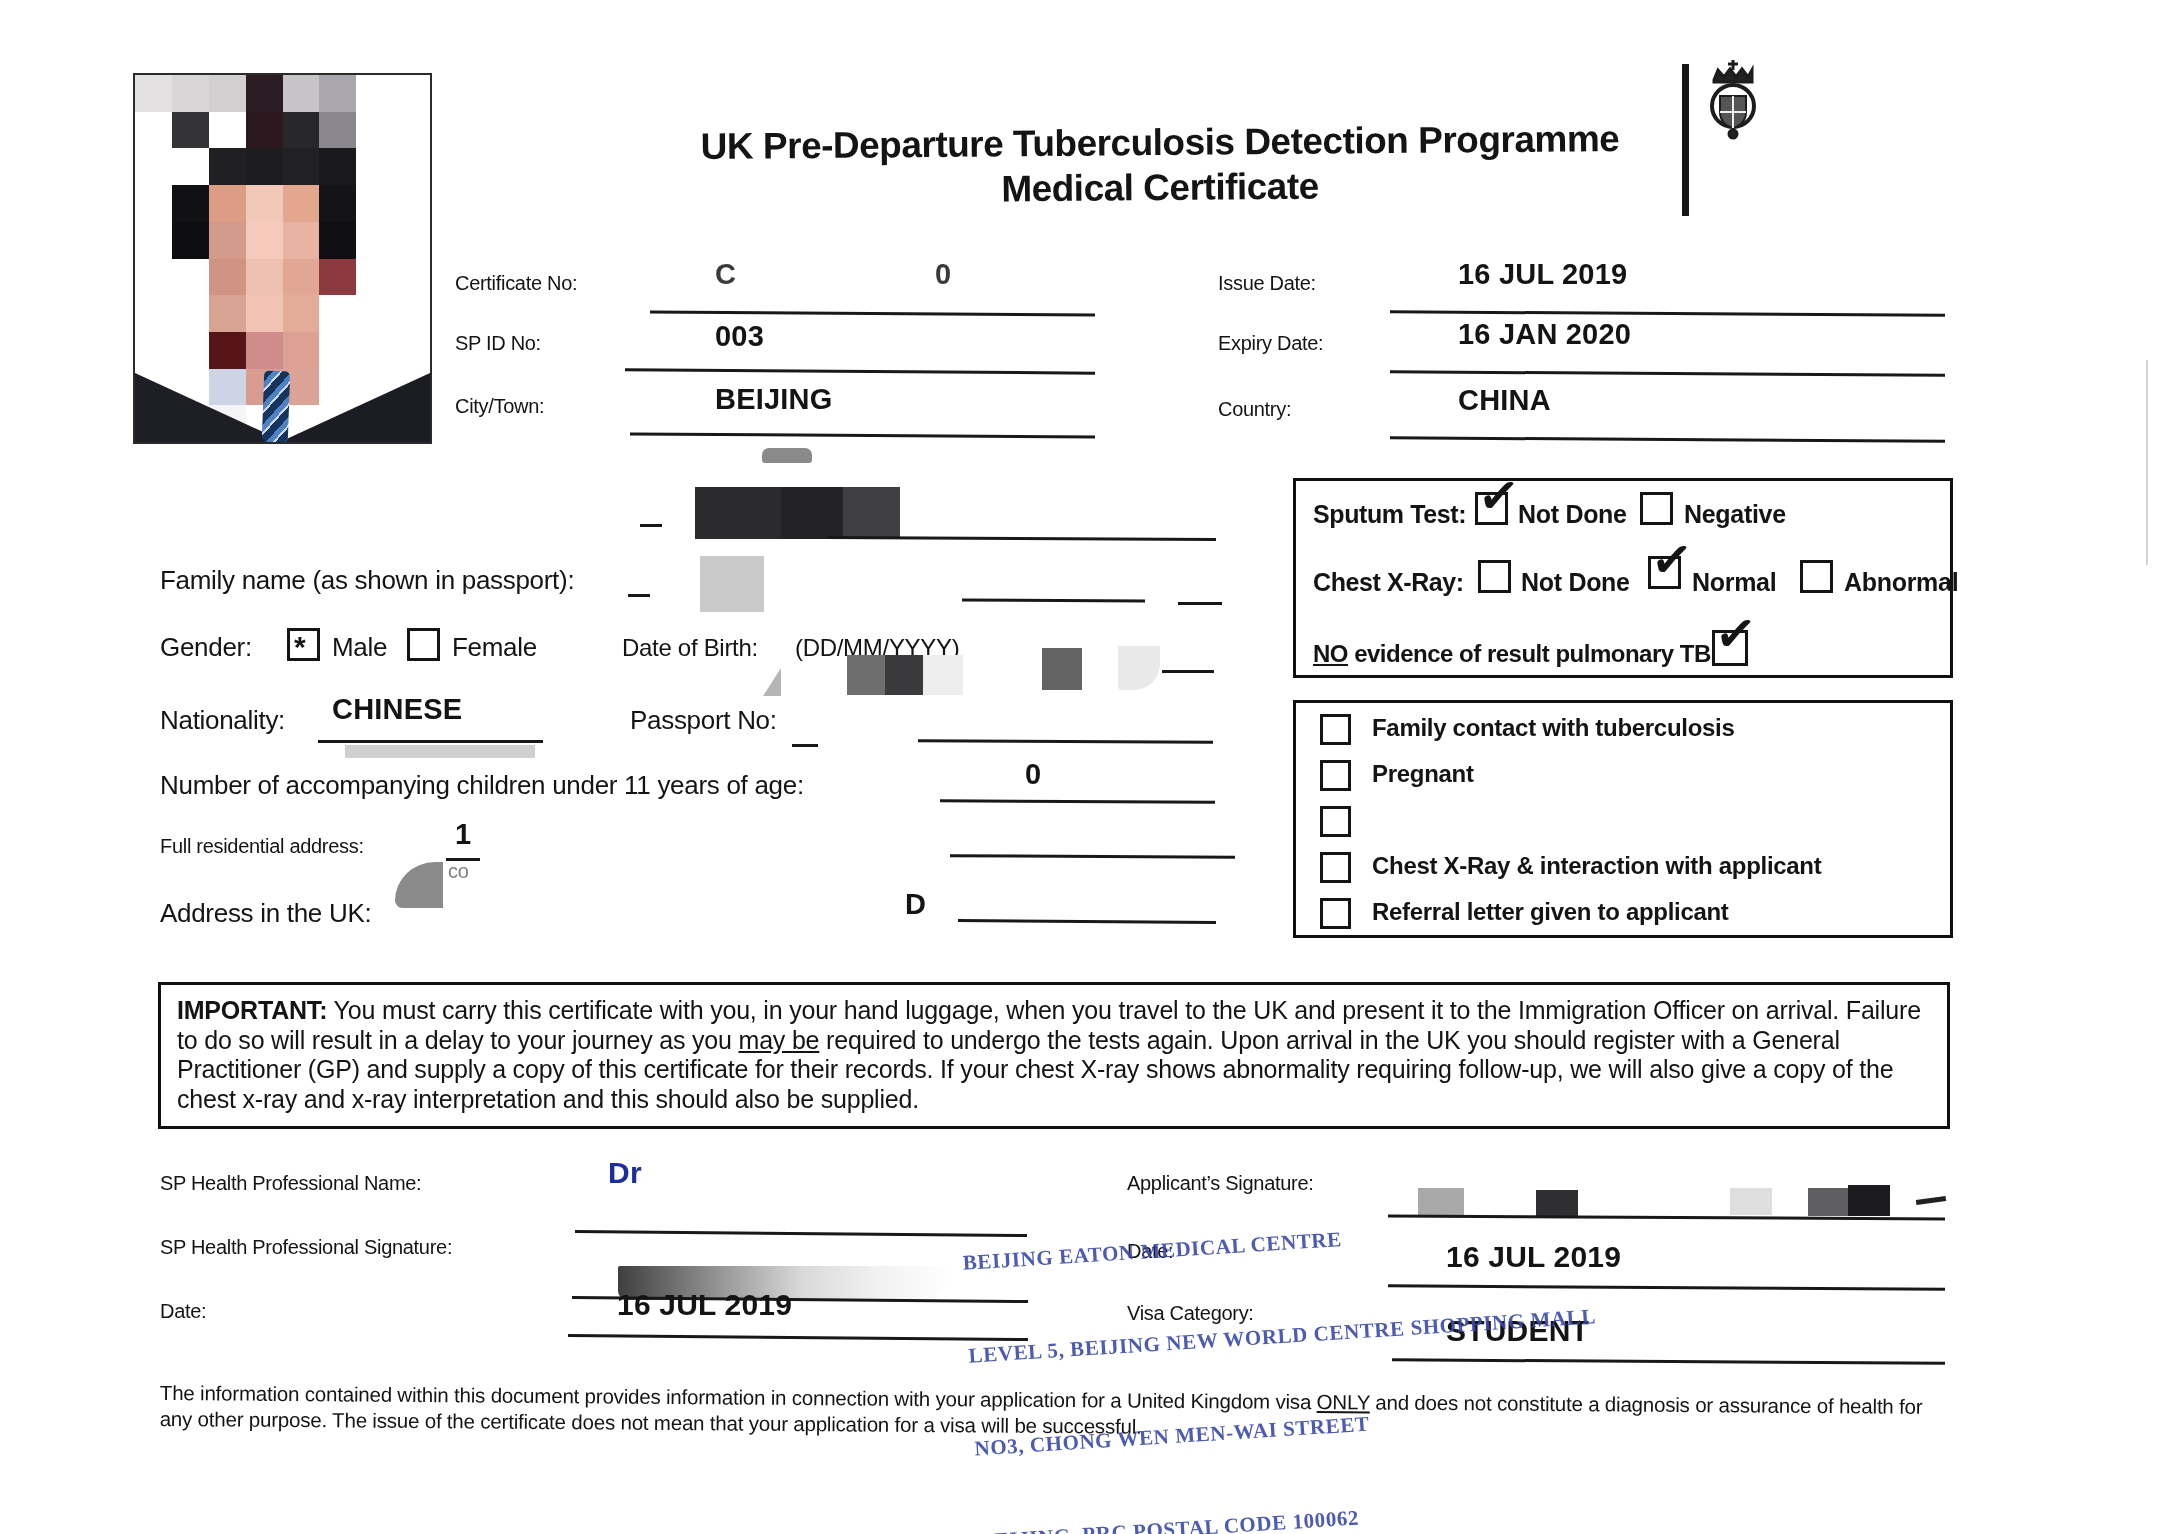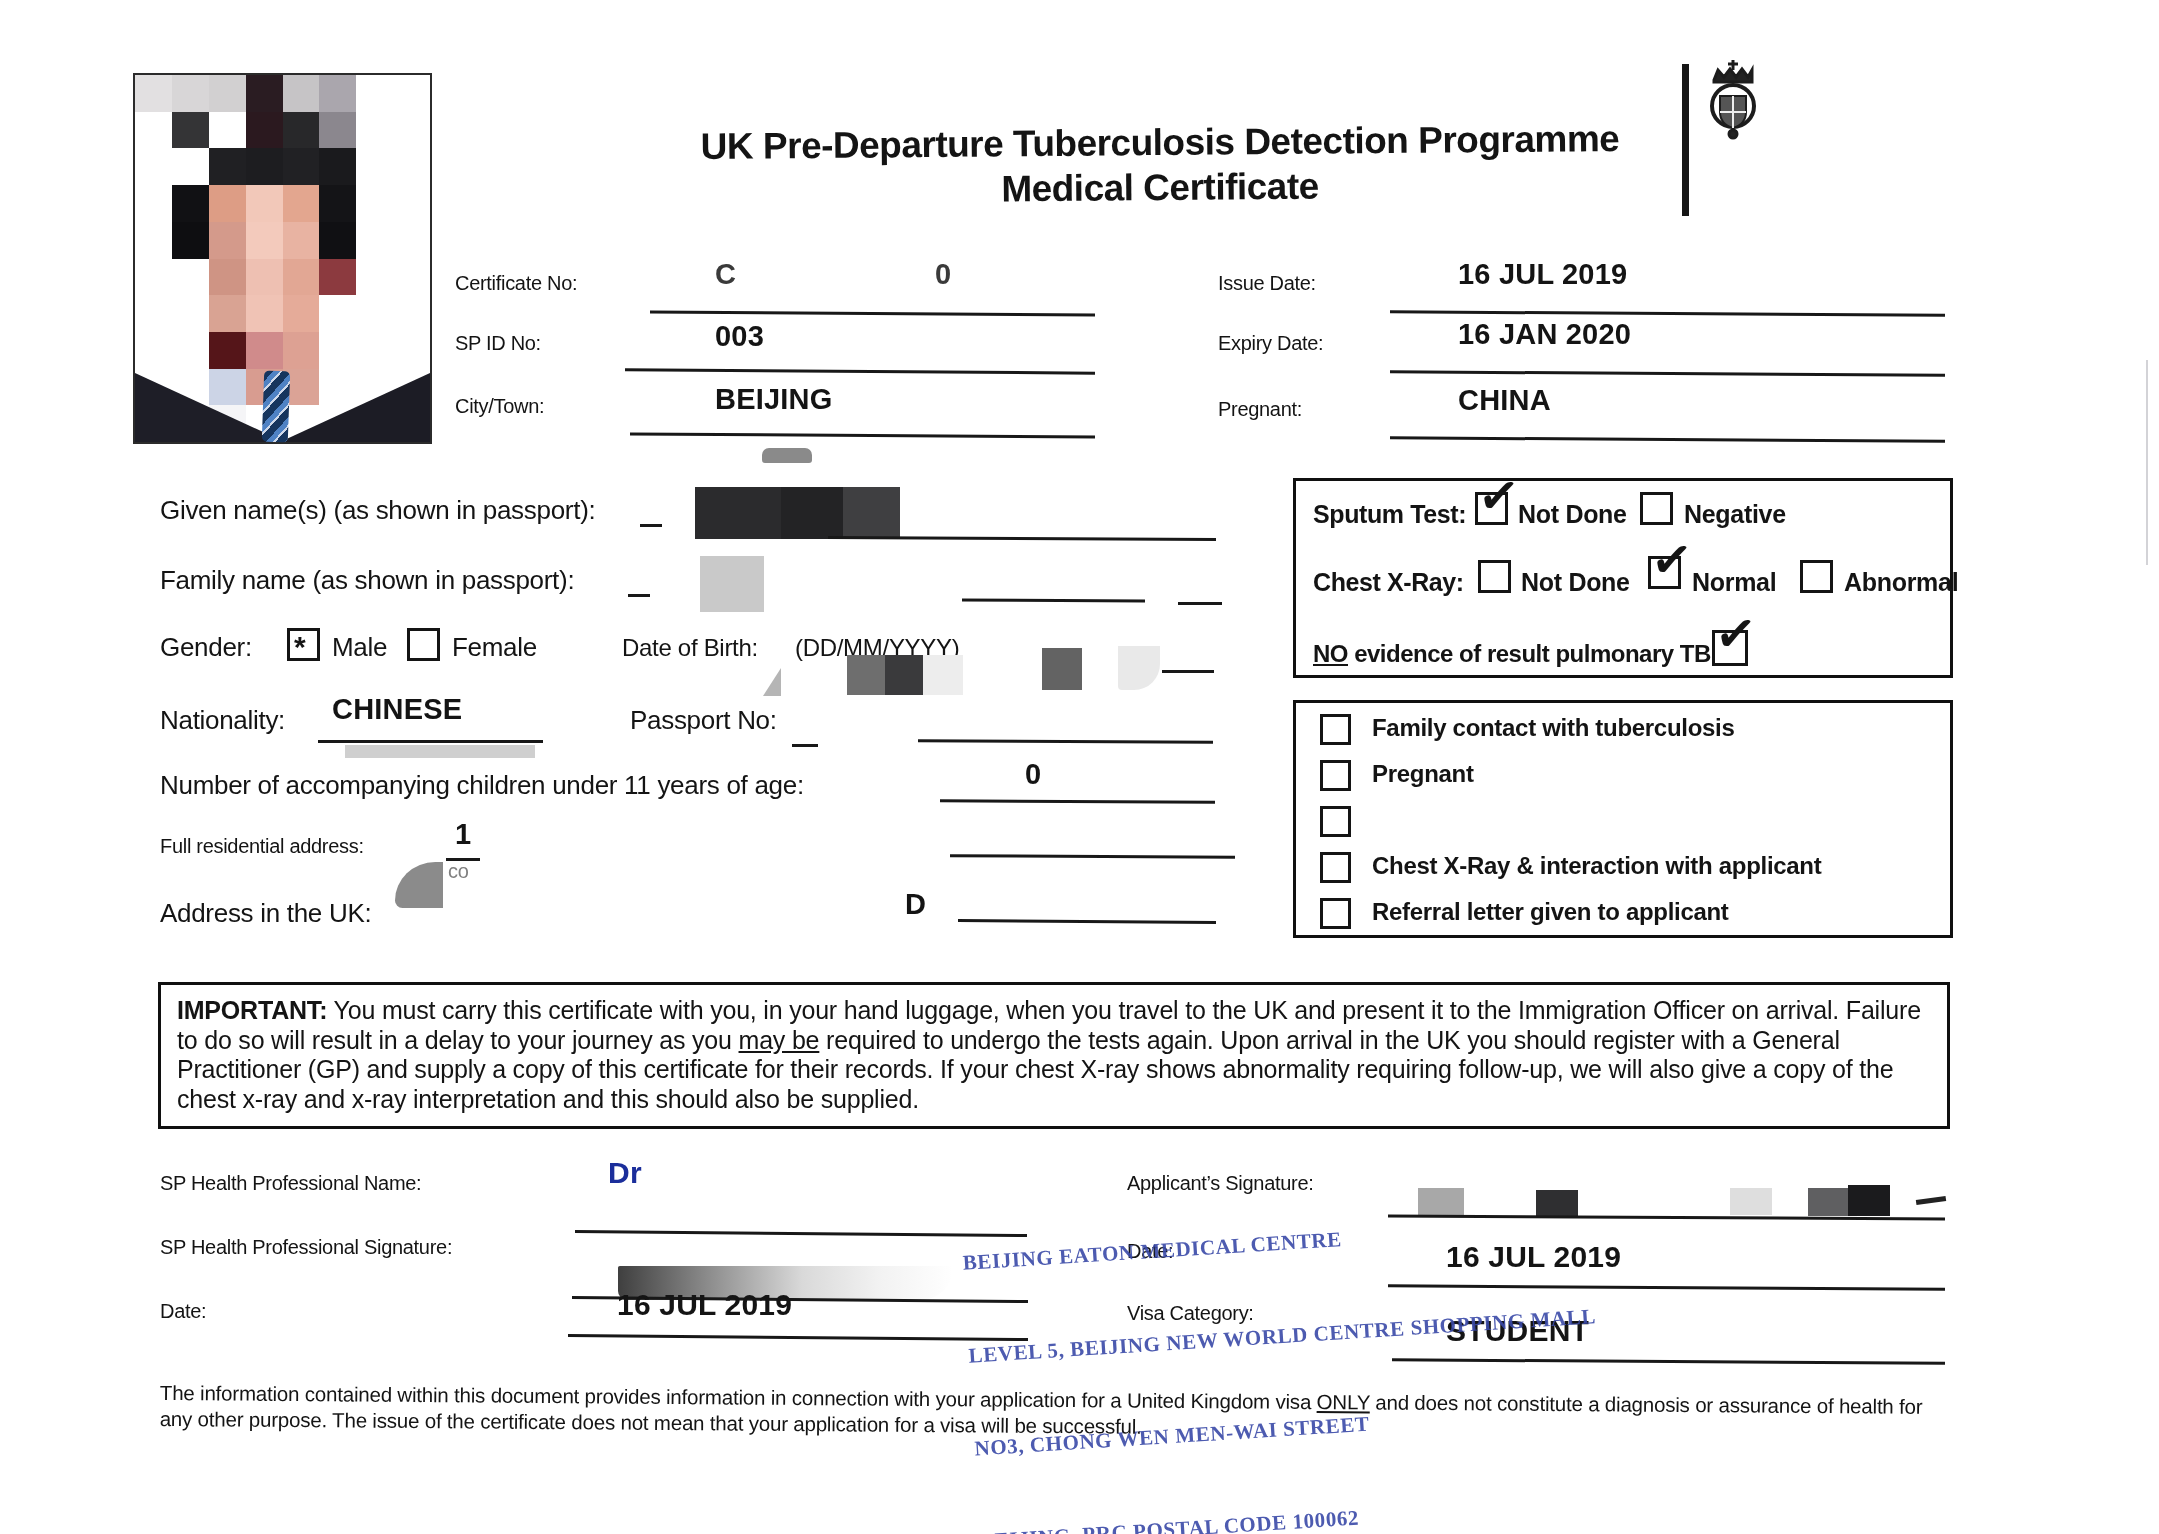--- a/index.html
+++ b/index.html
@@ -186,25 +186,24 @@
   <div class="red" style="left:762px;top:448px;width:50px;height:15px;background:#8a8a8a;border-radius:7px 7px 3px 3px"></div>
 
   <div class="lbl sm" style="left:1218px;top:272px">Issue Date:</div>
   <div class="val" style="left:1458px;top:258px">16 JUL 2019</div>
   <div class="ln" style="left:1390px;top:312px;width:555px;transform:rotate(.35deg)"></div>
 
   <div class="lbl sm" style="left:1218px;top:332px">Expiry Date:</div>
   <div class="val" style="left:1458px;top:318px">16 JAN 2020</div>
   <div class="ln" style="left:1390px;top:372px;width:555px;transform:rotate(.35deg)"></div>
 
-  <div class="lbl sm" style="left:1218px;top:398px">Pregnant:</div>
+  <div class="lbl sm" style="left:1218px;top:398px">Country:</div>
   <div class="val" style="left:1458px;top:384px">CHINA</div>
   <div class="ln" style="left:1390px;top:438px;width:555px;transform:rotate(.35deg)"></div>
 
-  <div class="lbl" style="left:160px;top:495px">Given name(s) (as shown in passport):</div>
   <div class="ln" style="left:640px;top:524px;width:22px"></div>
   <div class="red" style="left:695px;top:487px;width:205px;height:52px;background:linear-gradient(90deg,#2b2b2d 0 42%,#232325 42% 72%,#3f3f41 72%)"></div>
   <div class="ln" style="left:828px;top:537px;width:388px;transform:rotate(.3deg)"></div>
 
   <div class="lbl" style="left:160px;top:565px">Family name (as shown in passport):</div>
   <div class="ln" style="left:628px;top:594px;width:22px"></div>
   <div class="red" style="left:700px;top:556px;width:64px;height:56px;background:#c9c9c9"></div>
   <div class="ln" style="left:962px;top:599px;width:183px;transform:rotate(.3deg)"></div>
   <div class="ln" style="left:1178px;top:602px;width:44px"></div>
 

